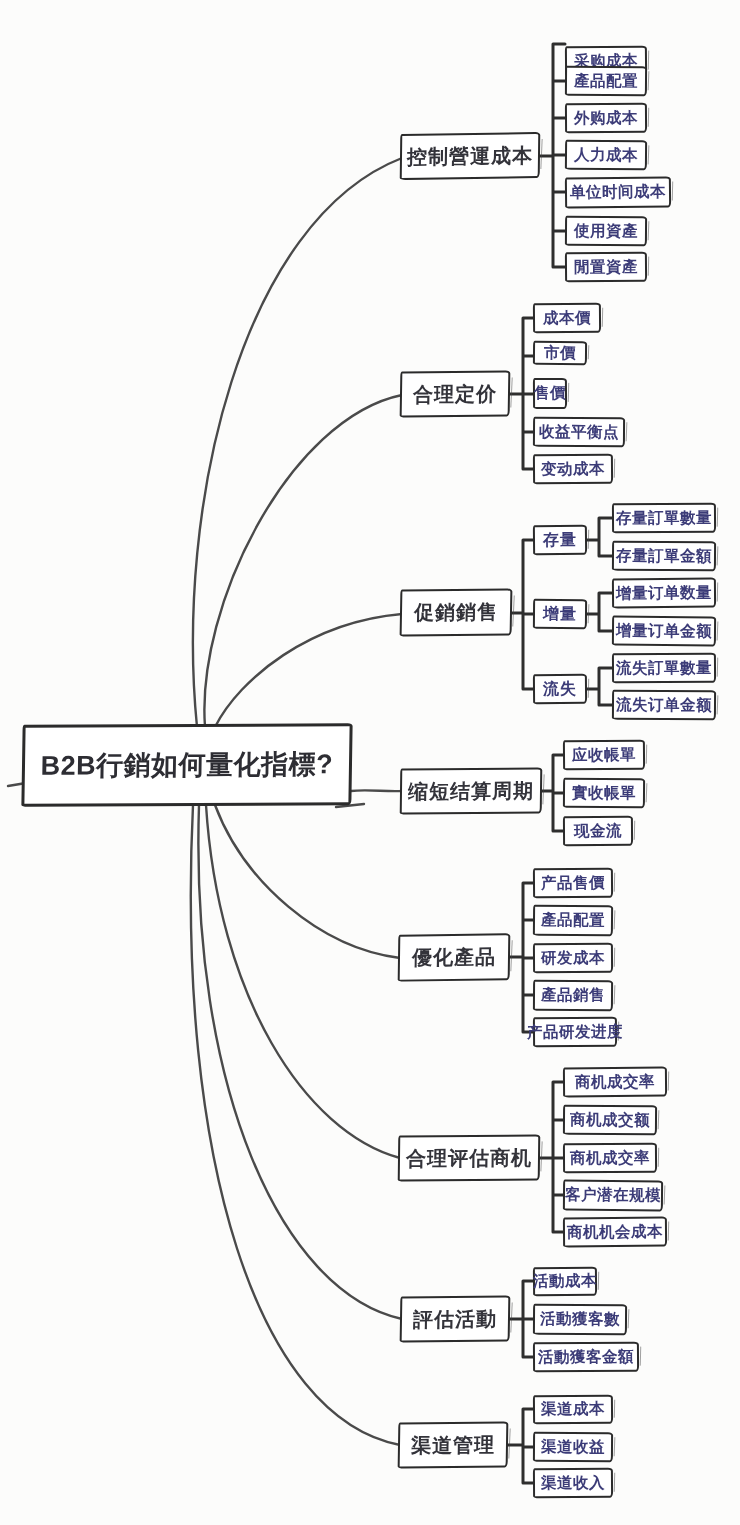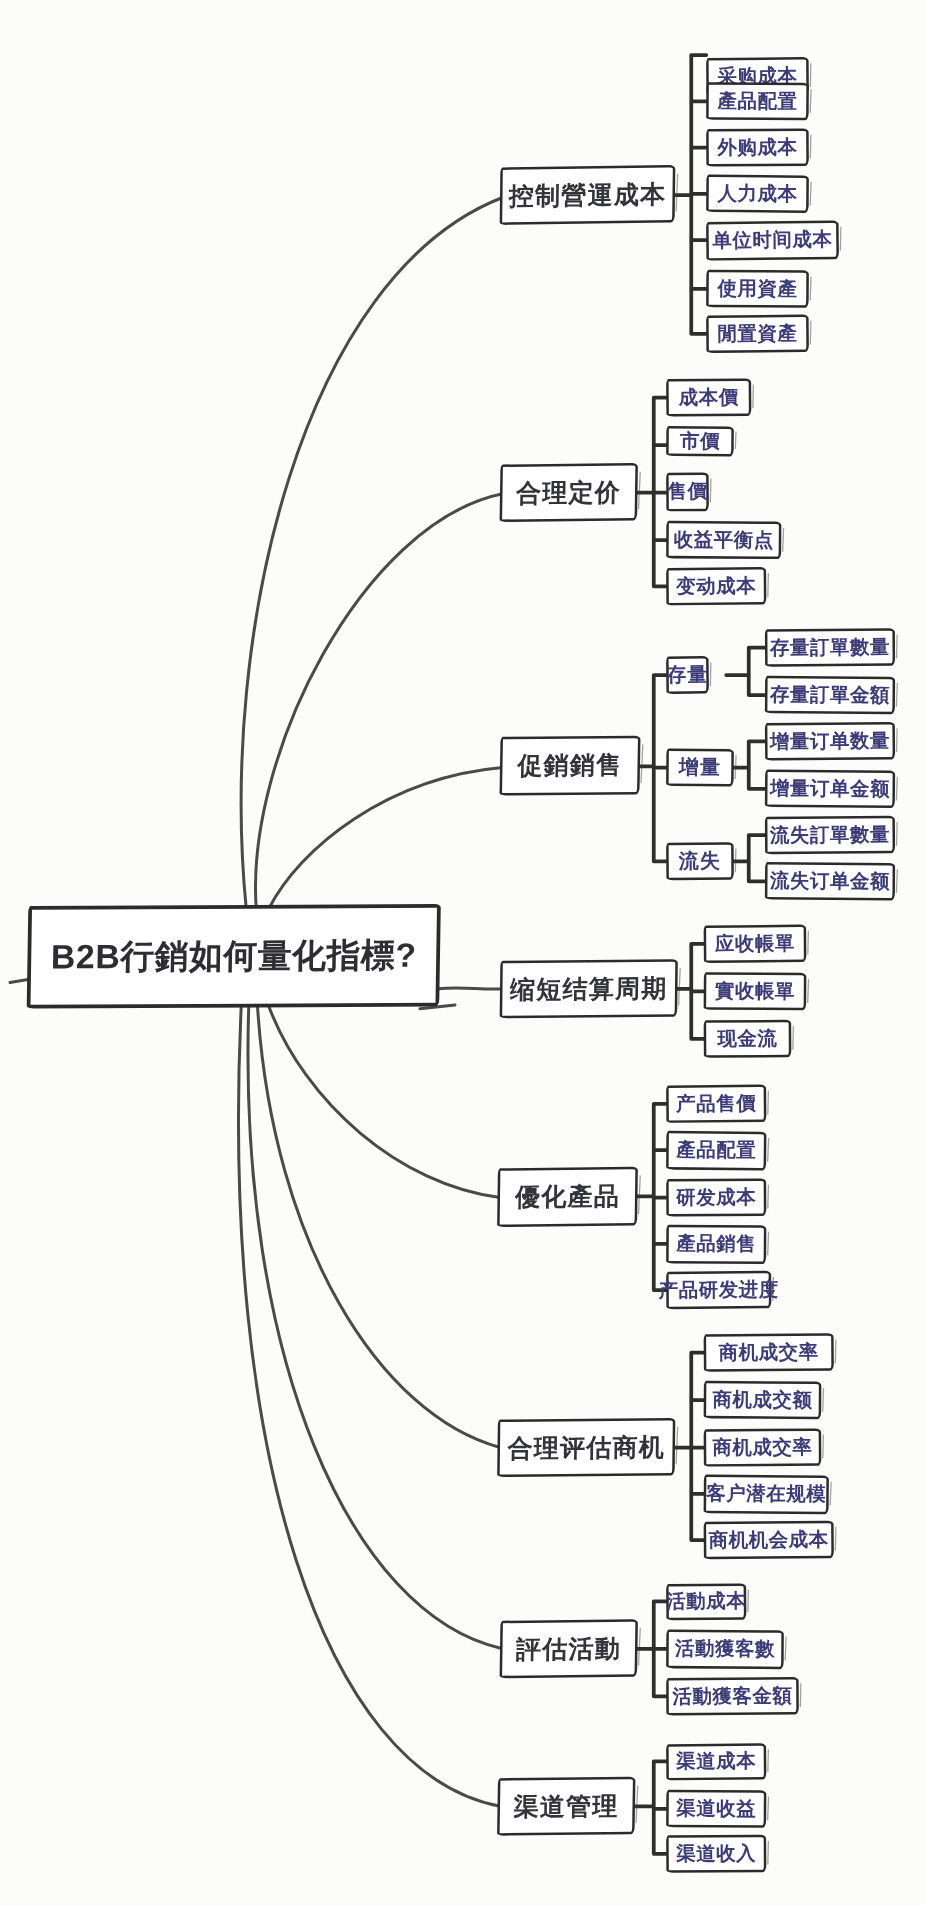--- a/index.html
+++ b/index.html
@@ -91,21 +91,21 @@
   <div class="node leaf" style="left:565px;top:177px;width:106px;height:31px;--r:-0.6deg">单位时间成本</div>
   <div class="node leaf" style="left:565px;top:216px;width:82px;height:30px;--r:0.4deg">使用資產</div>
   <div class="node leaf" style="left:565px;top:252px;width:82px;height:30px;--r:-0.5deg">閒置資產</div>
 
   <div class="node leaf" style="left:533px;top:303px;width:68px;height:30px;--r:-0.5deg">成本價</div>
   <div class="node leaf" style="left:533px;top:341px;width:54px;height:24px;--r:0.5deg">市價</div>
   <div class="node leaf" style="left:533px;top:378px;width:34px;height:31px;--r:-0.4deg">售價</div>
   <div class="node leaf" style="left:533px;top:417px;width:92px;height:30px;--r:0.4deg">收益平衡点</div>
   <div class="node leaf" style="left:533px;top:454px;width:80px;height:30px;--r:-0.5deg">变动成本</div>
 
-  <div class="node mid" style="left:533px;top:525px;width:34px;height:30px;--r:-0.6deg">存量</div>
+  <div class="node mid" style="left:533px;top:525px;width:54px;height:30px;--r:-0.6deg">存量</div>
   <div class="node mid" style="left:533px;top:599px;width:54px;height:30px;--r:0.5deg">增量</div>
   <div class="node mid" style="left:533px;top:674px;width:54px;height:30px;--r:-0.5deg">流失</div>
 
   <div class="node leaf" style="left:612px;top:503px;width:104px;height:30px;--r:-0.4deg">存量訂單數量</div>
   <div class="node leaf" style="left:612px;top:541px;width:104px;height:30px;--r:0.4deg">存量訂單金額</div>
   <div class="node leaf" style="left:612px;top:578px;width:104px;height:30px;--r:-0.5deg">增量订单数量</div>
   <div class="node leaf" style="left:612px;top:616px;width:104px;height:30px;--r:0.5deg">增量订单金额</div>
   <div class="node leaf" style="left:612px;top:653px;width:104px;height:30px;--r:-0.4deg">流失訂單數量</div>
   <div class="node leaf" style="left:612px;top:690px;width:104px;height:30px;--r:0.4deg">流失订单金额</div>
 

